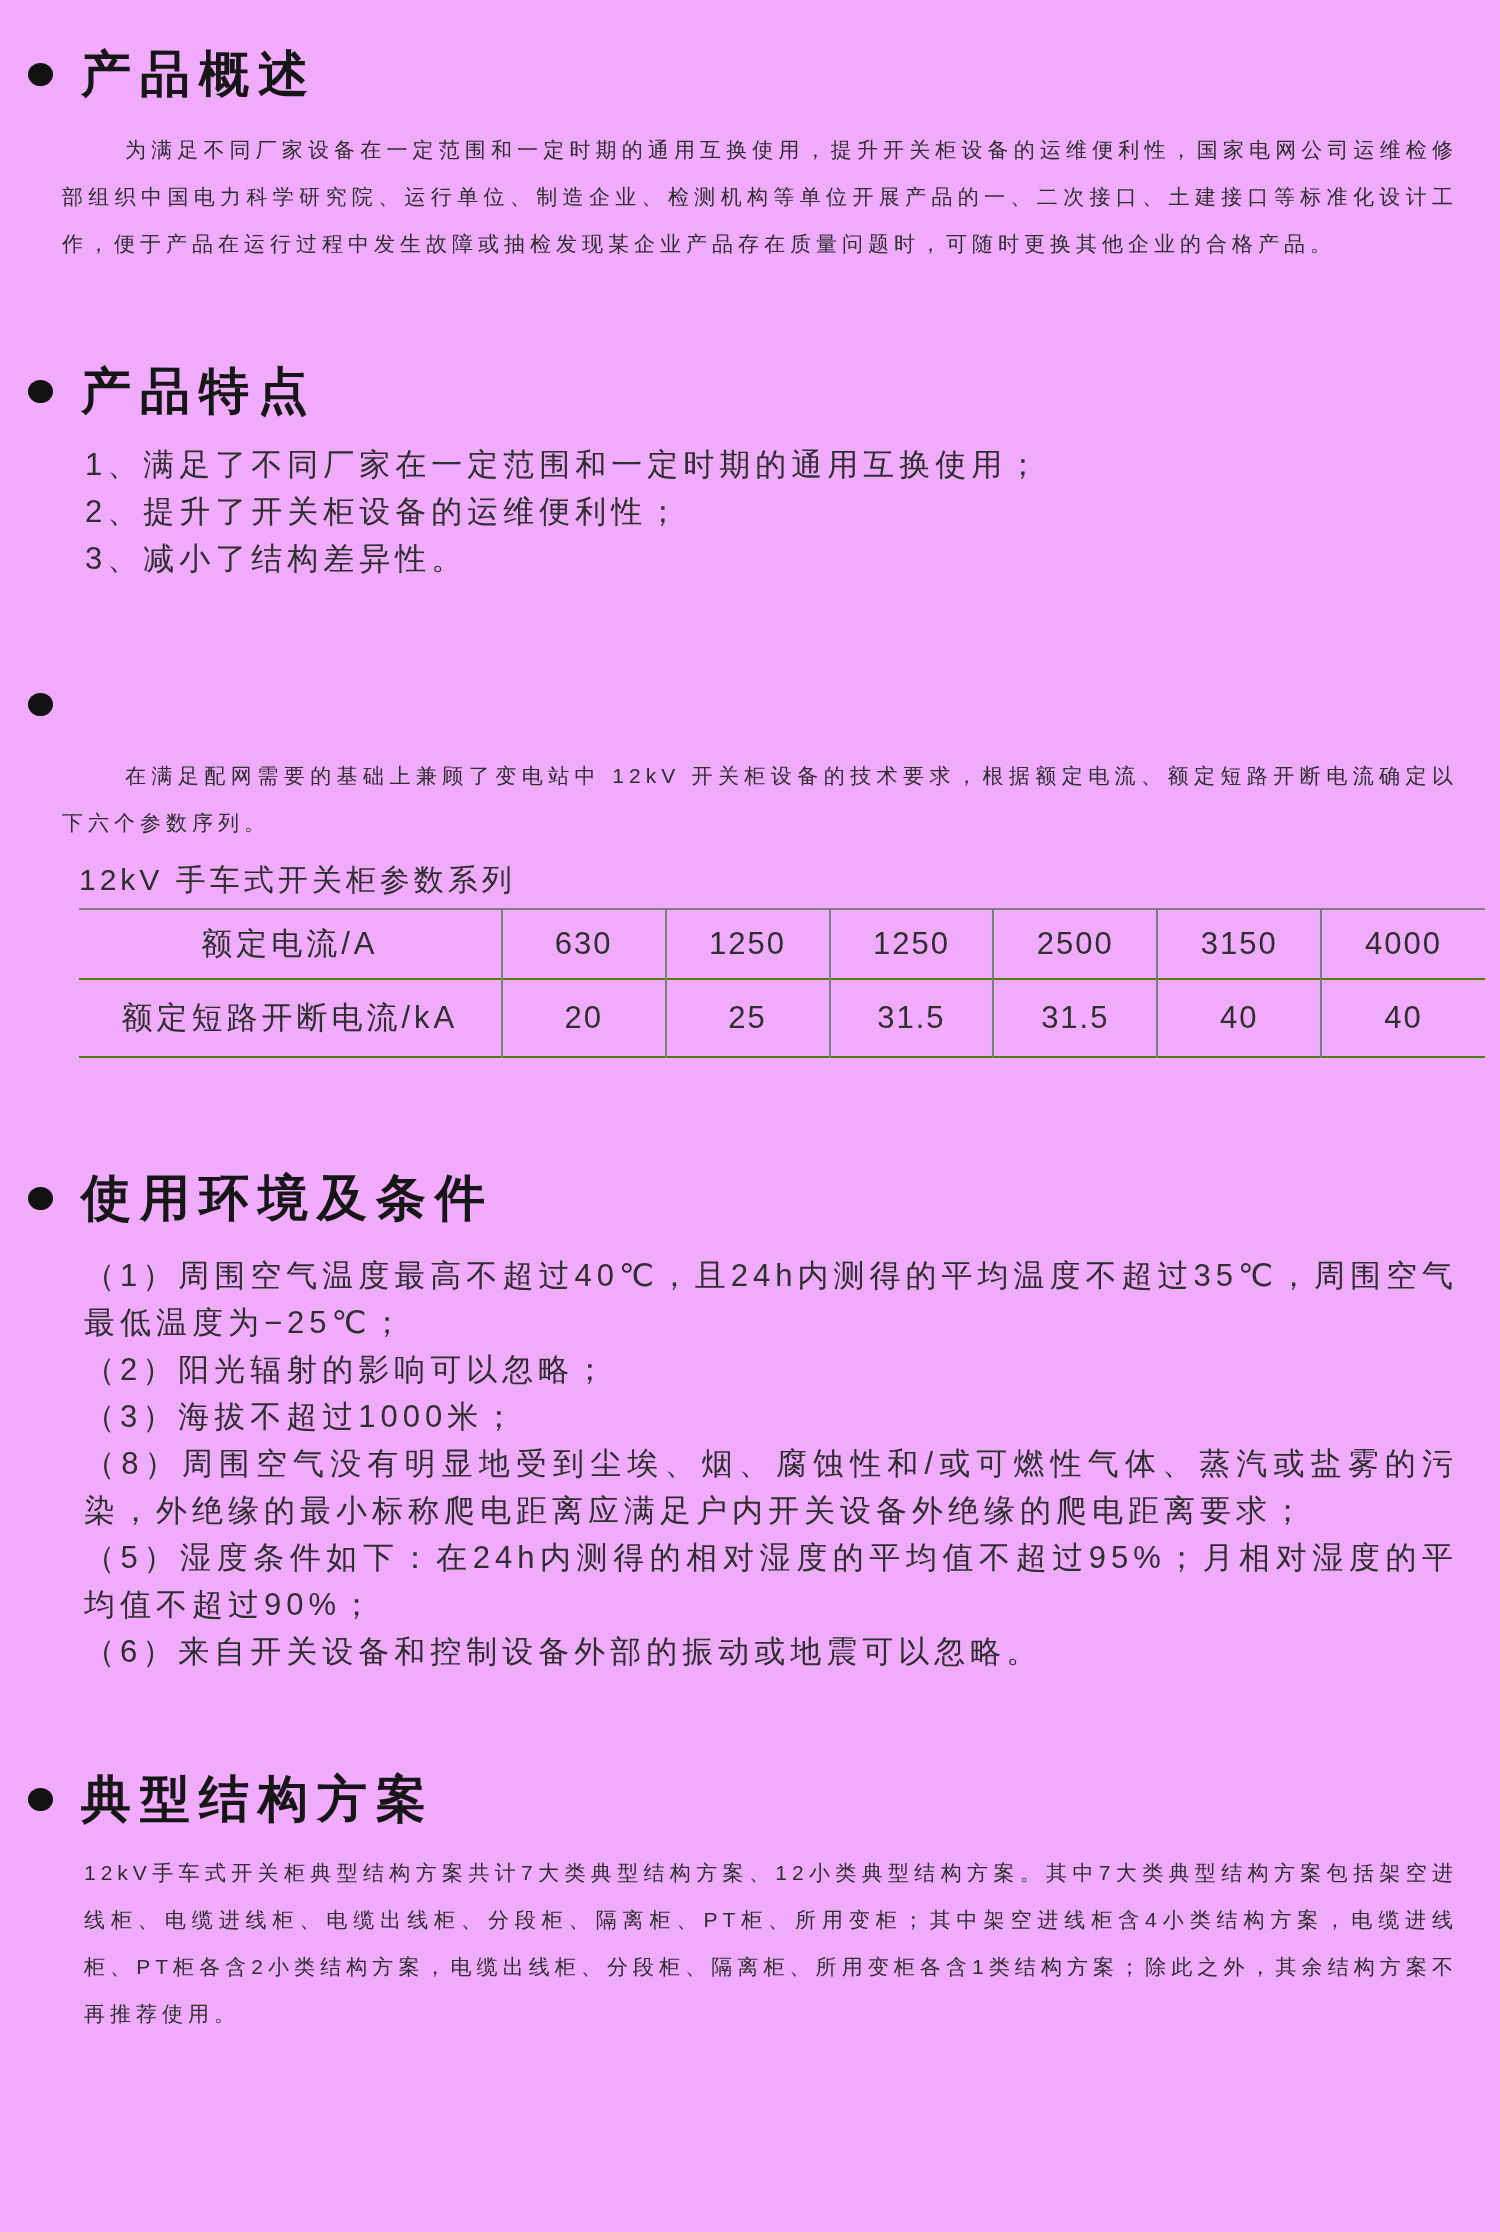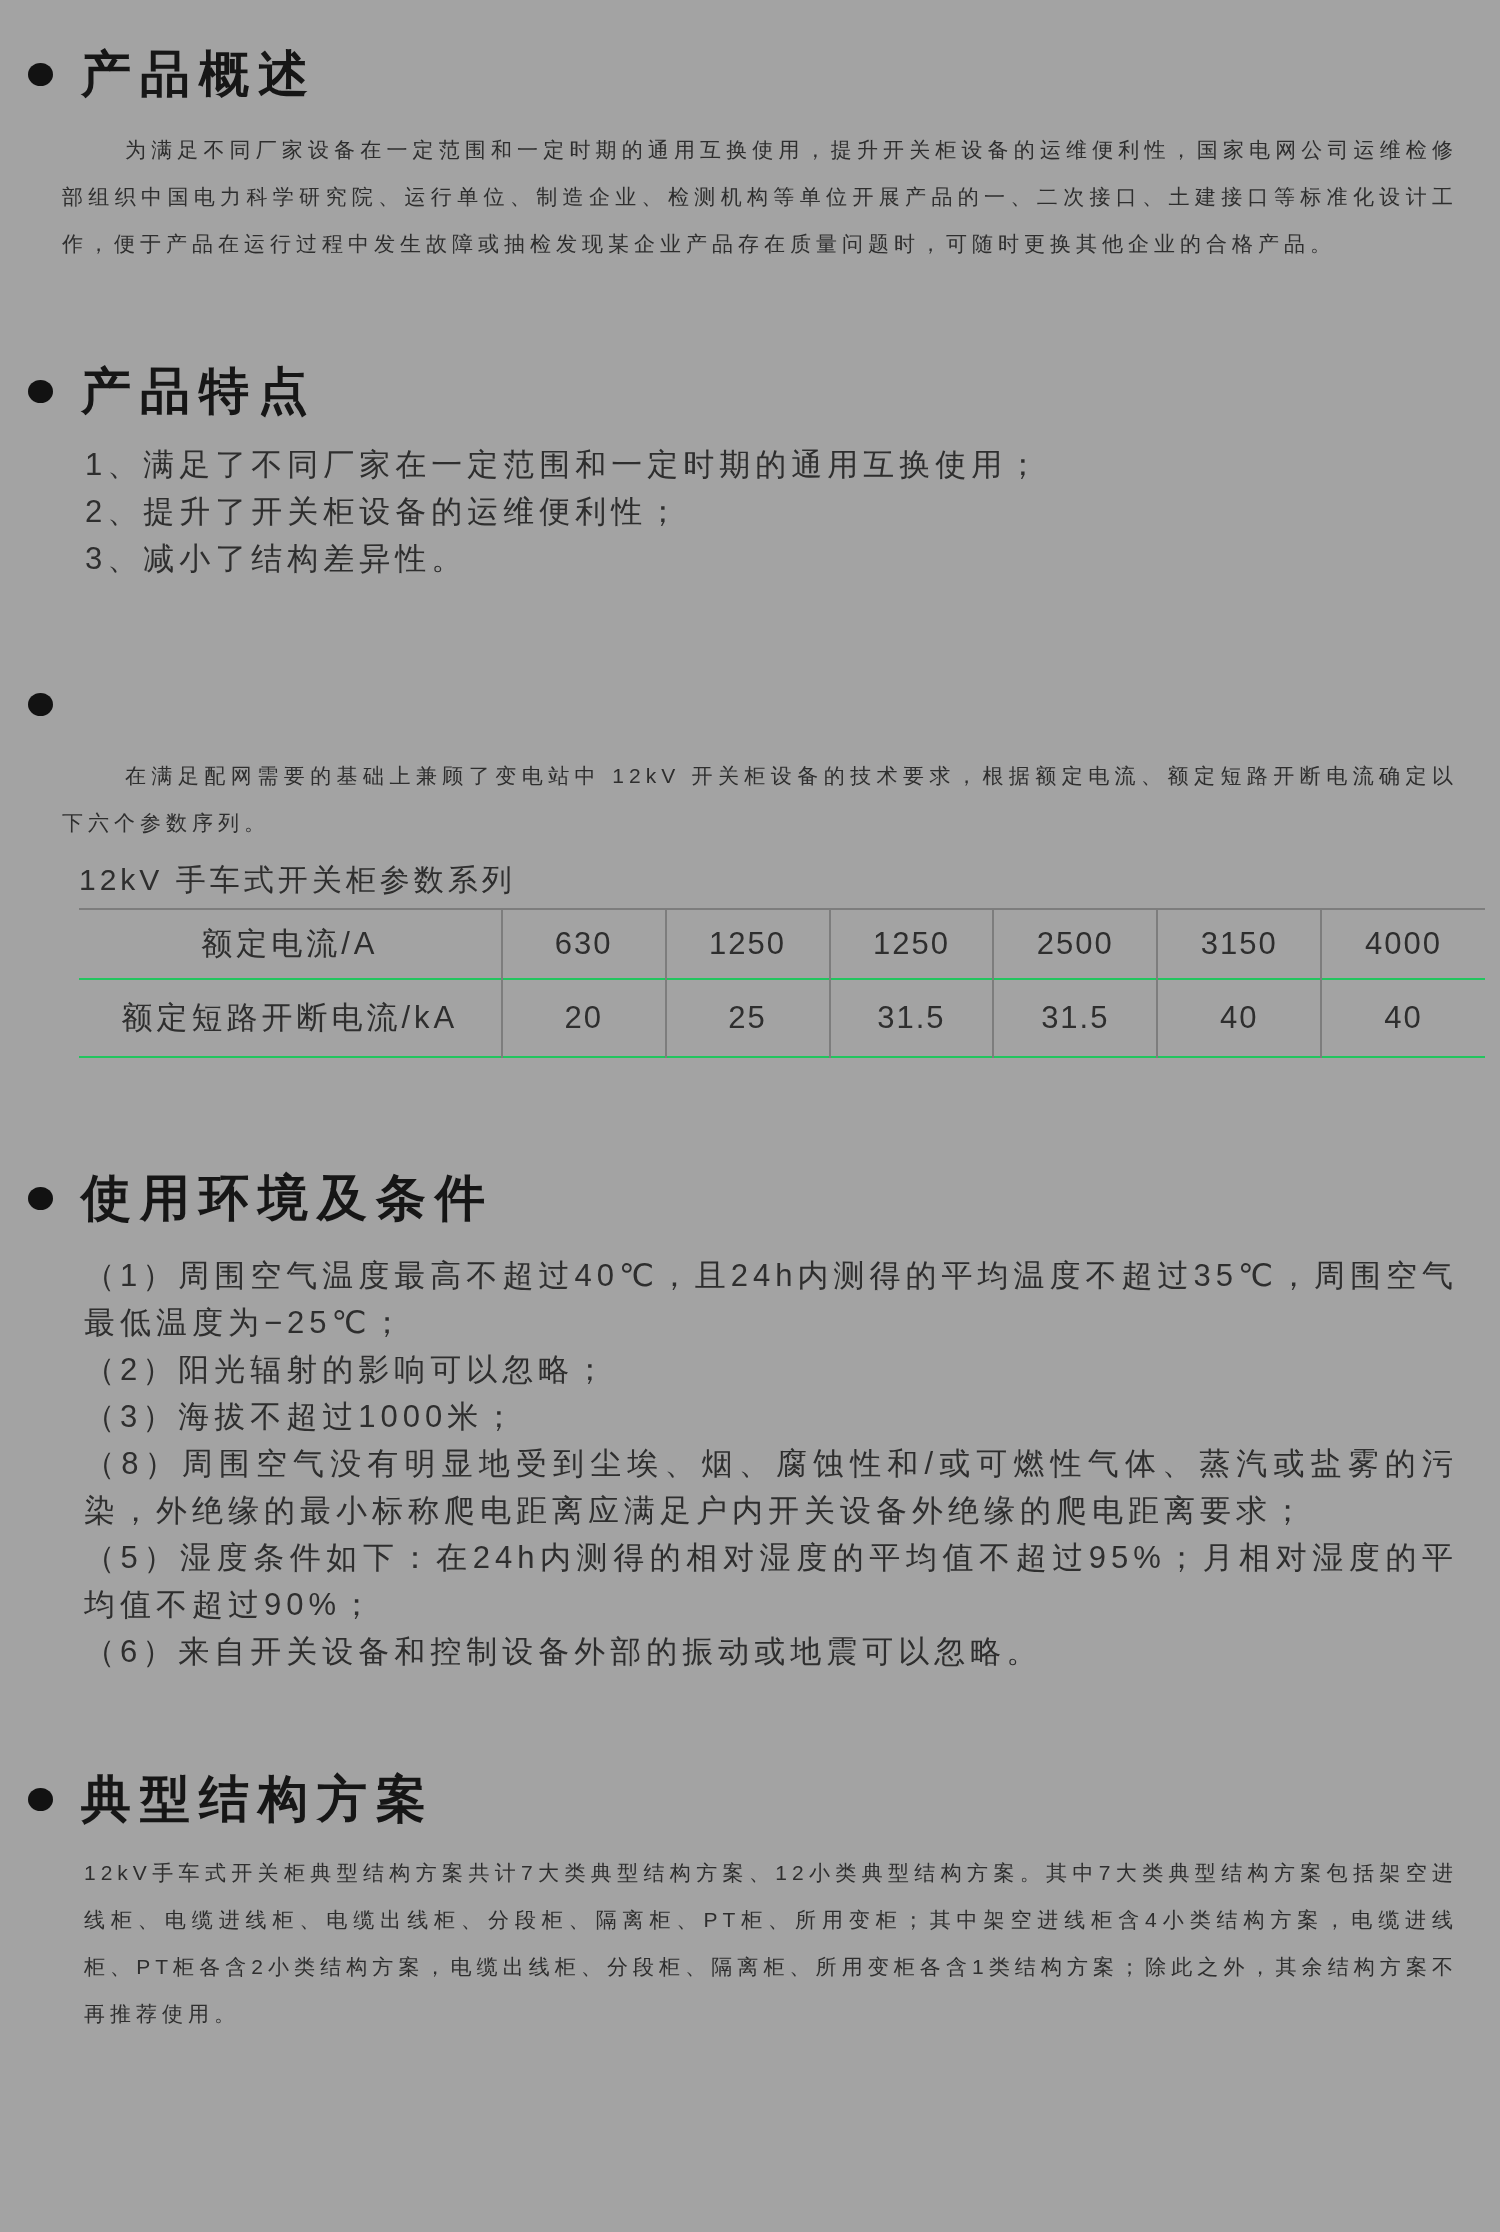--- a/index.html
+++ b/index.html
@@ -1,21 +1,21 @@
 <!DOCTYPE html>
 <html lang="zh"><head>
 <meta charset="utf-8">
 <style>
   html,body { margin:0; padding:0; background:#ffffff; }
   .page {
     position:relative;
     width:1500px; height:2232px;
     box-sizing:border-box;
     padding:42px 42px 10px 62px;
-    background:#a3a3a3;
+    background:#f0abfc;
     font-family:"Liberation Sans","DejaVu Sans",sans-serif;
     color:#2e2e2e;
     overflow:hidden;
   }
   .heading-row { display:flex; align-items:center; margin-left:-34px; height:64px; }
   .bullet {
     width:25px; height:23px; border-radius:50%;
     background:#121212; margin-right:28px; flex:0 0 auto;
   }
   .heading {
@@ -32,21 +32,21 @@
   .feature-list { margin:18px 0 0 23px; width:1373px; }
   .feature-list p { margin:0; font-size:31px; line-height:47px; letter-spacing:5px; }
   .sec3 { margin-top:90px; }
   .sec3 .body { margin-top:16px; }
   .table-wrap { margin-left:17px; width:1406px; margin-top:14px; }
   .table-caption {
     text-align:left; font-size:30px; letter-spacing:4px;
     line-height:40px; margin:0 0 8px 0; color:#2e2e2e;
   }
   table.param-table { border-collapse:collapse; width:1406px; table-layout:fixed; }
-  .param-table tr { border-top:2px solid #7d7d7d; border-bottom:2px solid #22c55e;margin-top:15px; }
+  .param-table tr { border-top:2px solid #7d7d7d; border-bottom:2px solid #4d7c0f;margin-top:15px; }
   .param-table td {
     border-left:2px solid #7d7d7d; text-align:center; vertical-align:middle;
     font-size:31px; color:#2e2e2e; letter-spacing:2px; padding:0;
   }
   .param-table td:first-child { border-left:none; letter-spacing:4px; }
   .param-table tr.r1 td { height:68px; }
   .param-table tr.r2 td { height:76px; }
   .col-label { width:30%; }
   .sec4 { margin-top:108px; }
   .env-body { margin-top:22px; margin-left:22px; width:1374px; }

